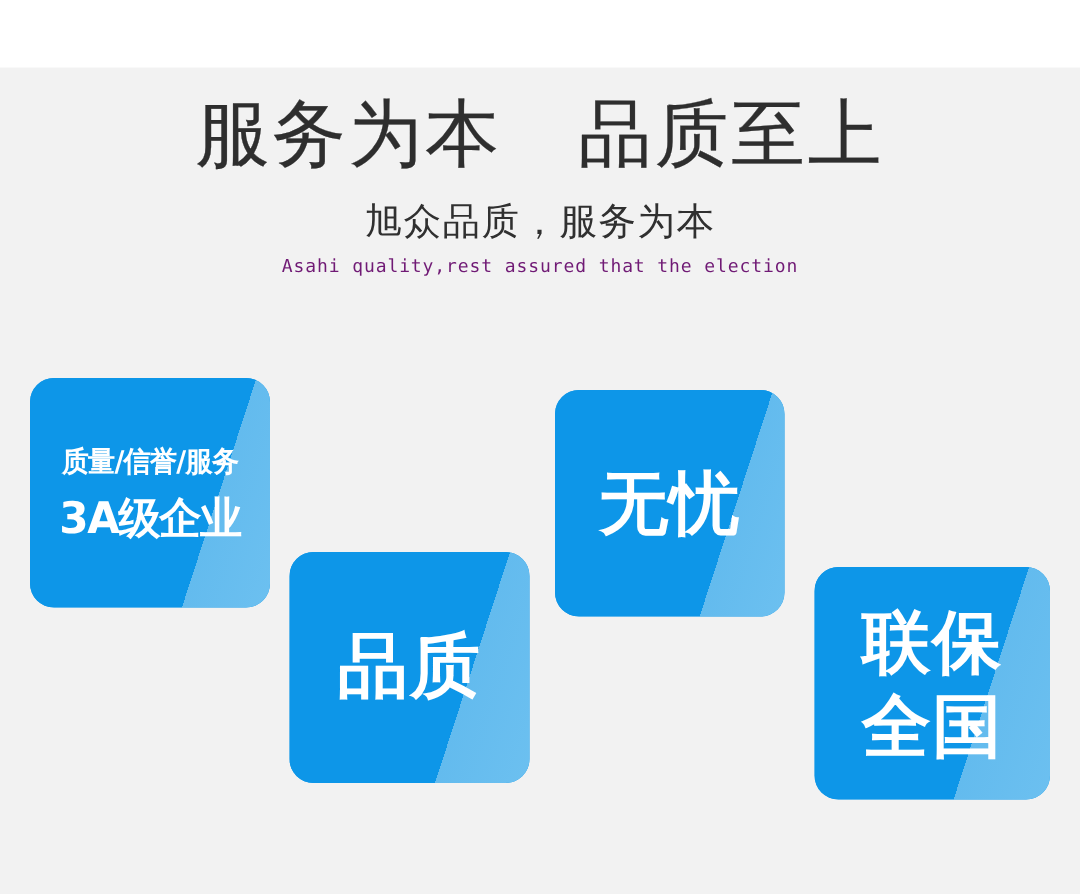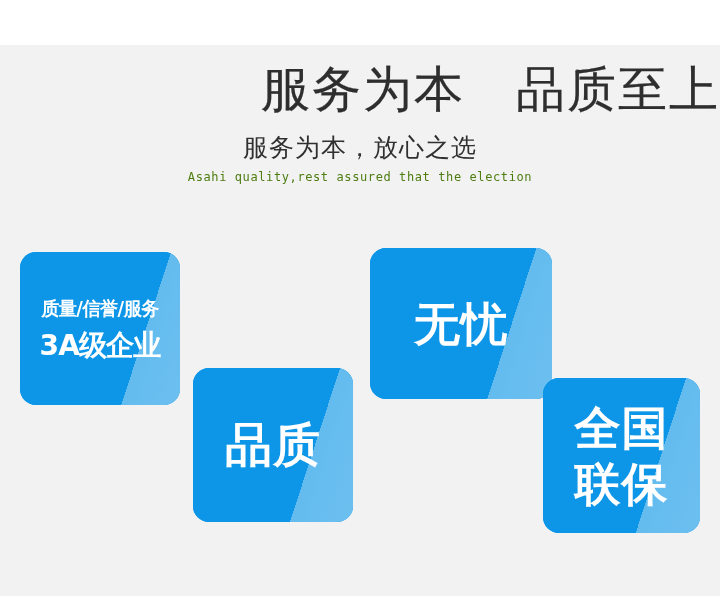--- a/index.html
+++ b/index.html
@@ -39,39 +39,38 @@
     text-align: center;
   }
   .main-title {
     font-family: "DejaVu Sans", "Liberation Sans", sans-serif;
     font-size: 49px;
     line-height: 60px;
     font-weight: 300;
     color: #2e2e2e;
     letter-spacing: 2px;
     white-space: pre;
-    text-align: right;
     -webkit-text-stroke: 0.2px #2e2e2e;
   }
   .sub-title {
     margin-top: 12px;
     font-family: "DejaVu Serif", "Liberation Serif", serif;
     font-size: 25px;
     line-height: 32px;
     font-weight: 400;
     color: #303030;
     letter-spacing: 1px;
   }
   .sub-title-en {
     margin-top: 4px;
     font-family: "DejaVu Sans Mono", "Liberation Mono", monospace;
     font-size: 12px;
     line-height: 18px;
     font-weight: 400;
-    color: #4d7c0f;
+    color: #701a75;
     letter-spacing: 0.6px;
   }
 
   
   .badge {
     position: absolute;
     border-radius: 16px;
     overflow: hidden;
     background: #0d96e8;
     box-sizing: border-box;
@@ -139,22 +138,22 @@
   #badge-quality-assurance .sheen { --split: 70%; }
   #badge-quality-assurance .line-big {
     font-size: 47px;
     line-height: 56px;
     letter-spacing: 1px;
   }
 
   
   #badge-worry-free-service {
     left: 370px;
-    top: 248px;
-    width: 182px;
+    top: 260px;
+    width: 153px;
     height: 151px;
   }
   #badge-worry-free-service .sheen { --split: 72%; }
   #badge-worry-free-service .line-big {
     font-size: 46px;
     line-height: 55px;
     letter-spacing: 1px;
   }
 
   
@@ -173,21 +172,21 @@
 </style>
 </head>
 <body>
 
 <div id="page">
 
   <div class="top-white-band"></div>
 
   <div class="heading-block">
     <div class="main-title">服务为本　品质至上</div>
-    <div class="sub-title">服务为本，放心之选</div>
+    <div class="sub-title">旭众品质，服务为本</div>
     <div class="sub-title-en">Asahi quality,rest assured that the election</div>
   </div>
 
   <div class="badge" id="badge-quality-grade">
     <div class="sheen"></div>
     <div class="badge-text">
       <span class="badge-line line-small">质量/信誉/服务</span>
       <span class="badge-line line-big">3A级企业</span>
     </div>
   </div>
@@ -202,18 +201,18 @@
   <div class="badge" id="badge-worry-free-service">
     <div class="sheen"></div>
     <div class="badge-text">
       <span class="badge-line line-big">无忧</span>
     </div>
   </div>
 
   <div class="badge" id="badge-national-warranty">
     <div class="sheen"></div>
     <div class="badge-text">
+      <span class="badge-line line-big">联保</span>
       <span class="badge-line line-big">全国</span>
-      <span class="badge-line line-big">联保</span>
     </div>
   </div>
 
 </div>
 
 </body></html>

